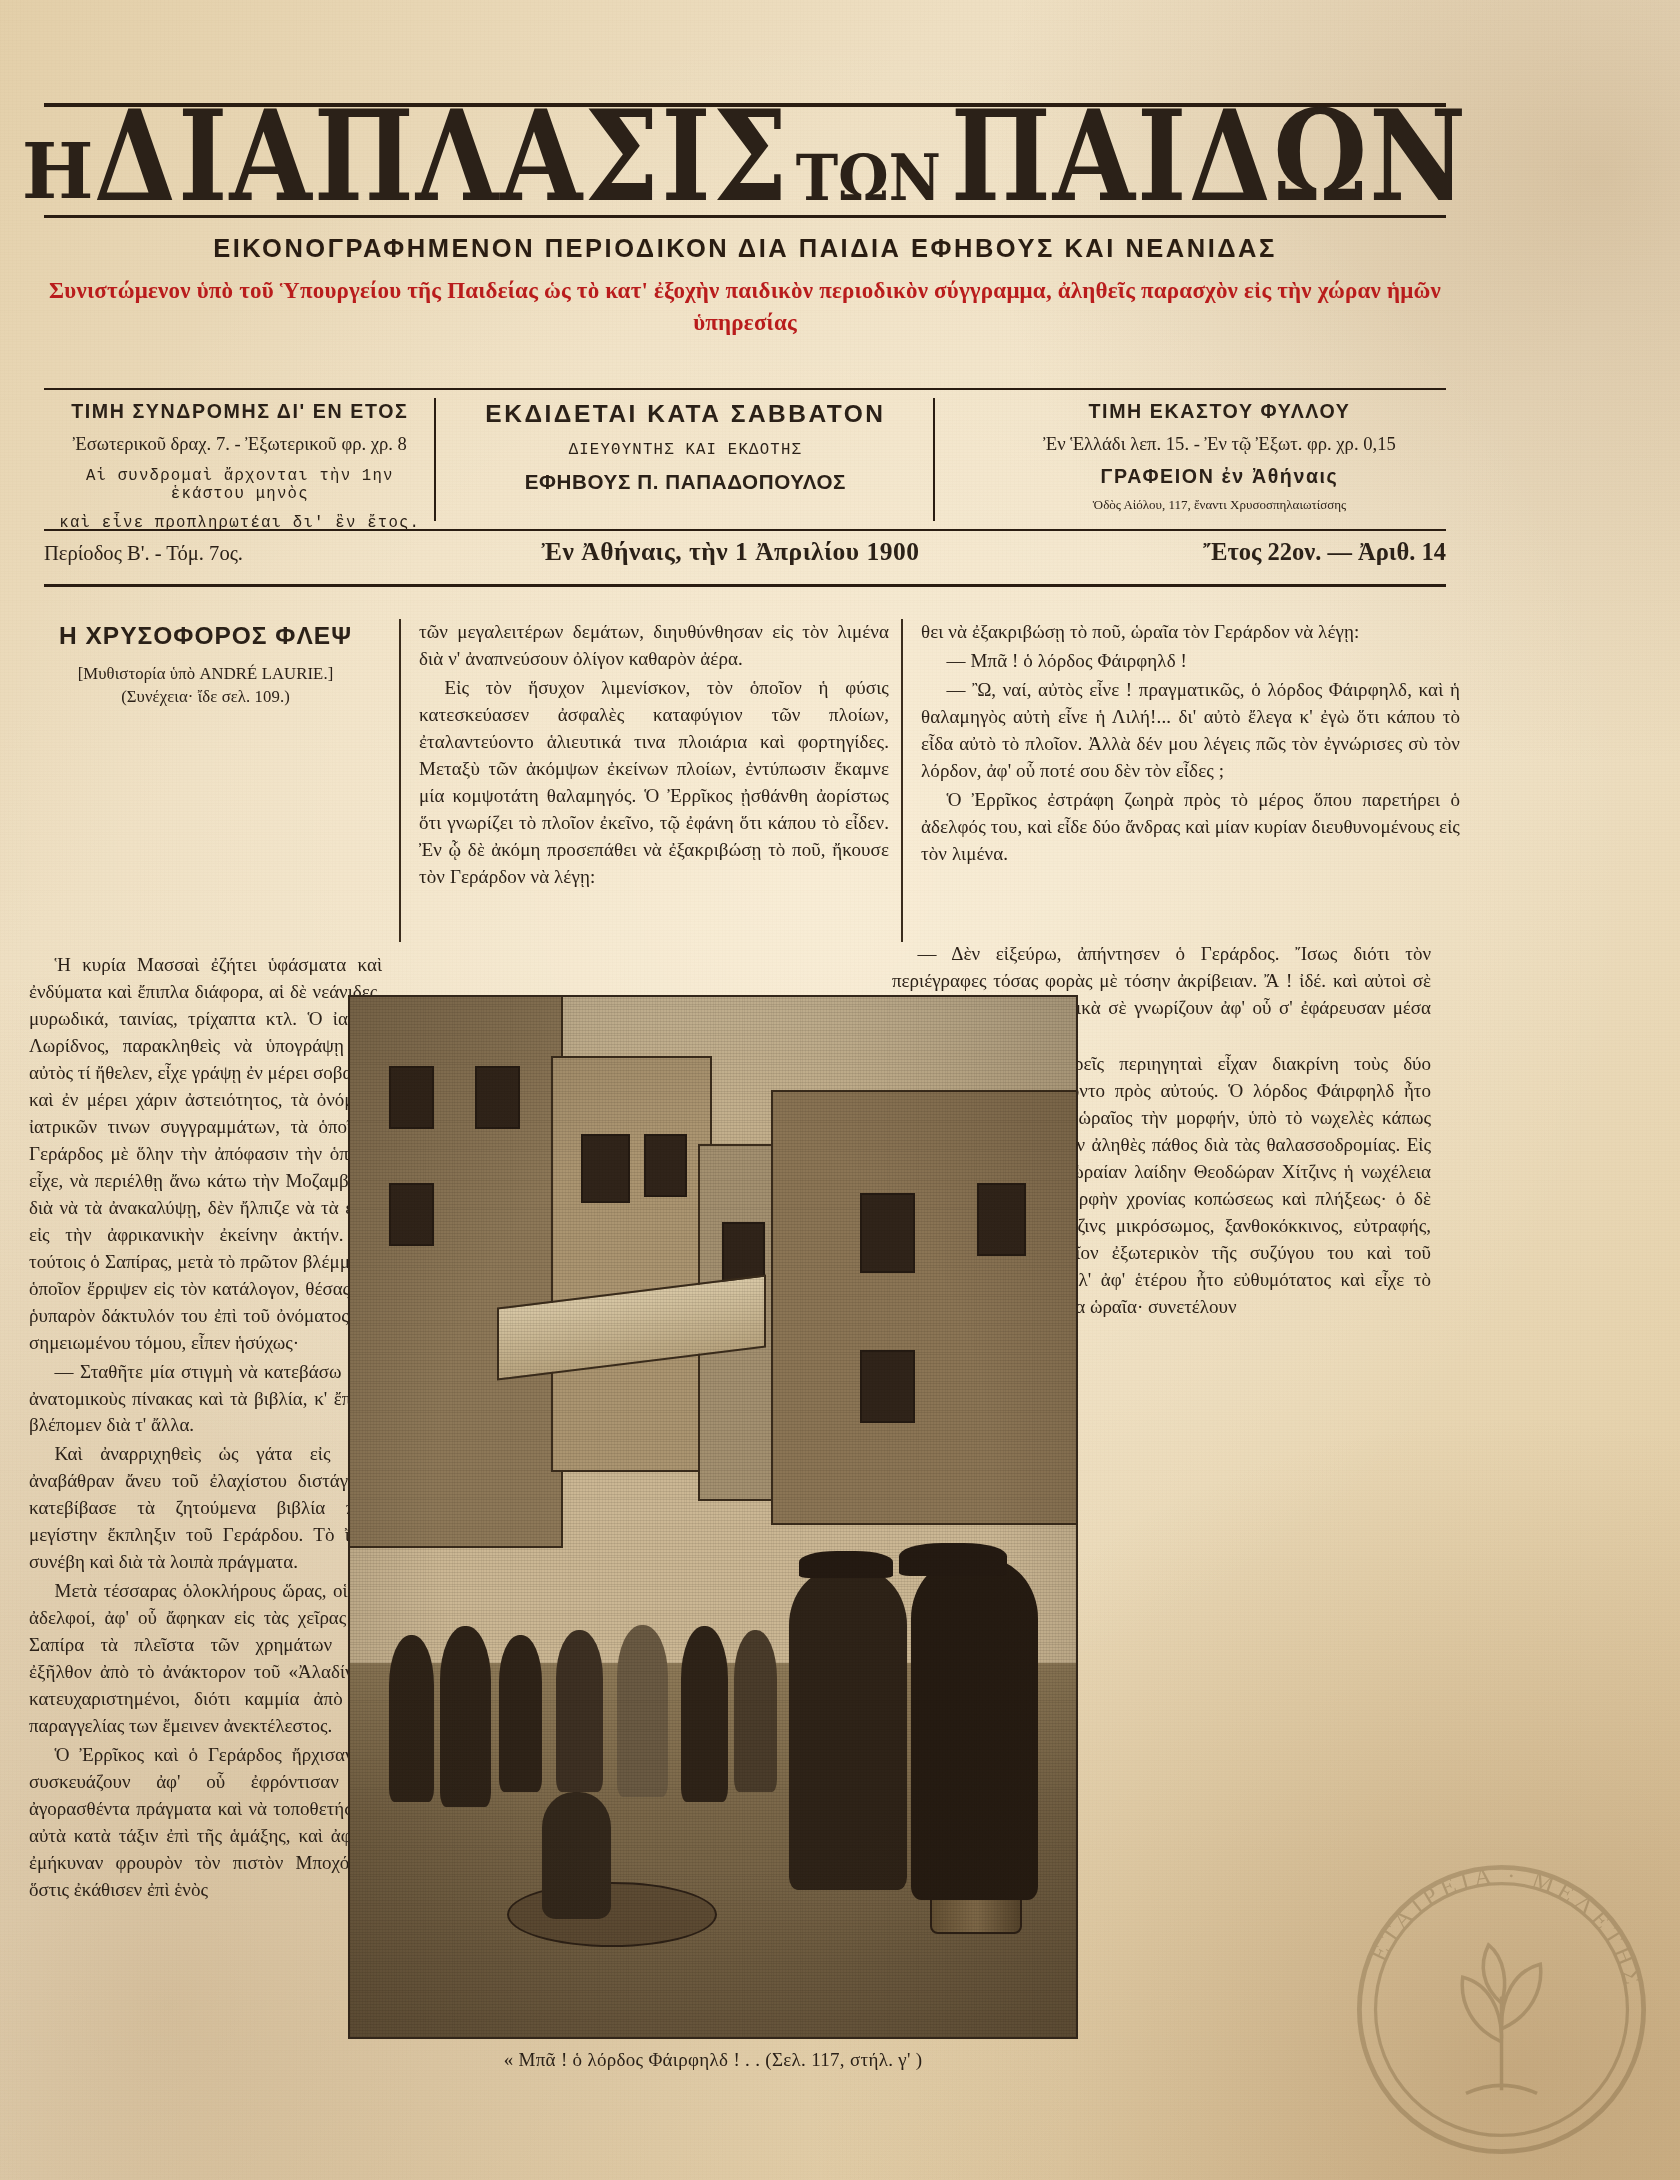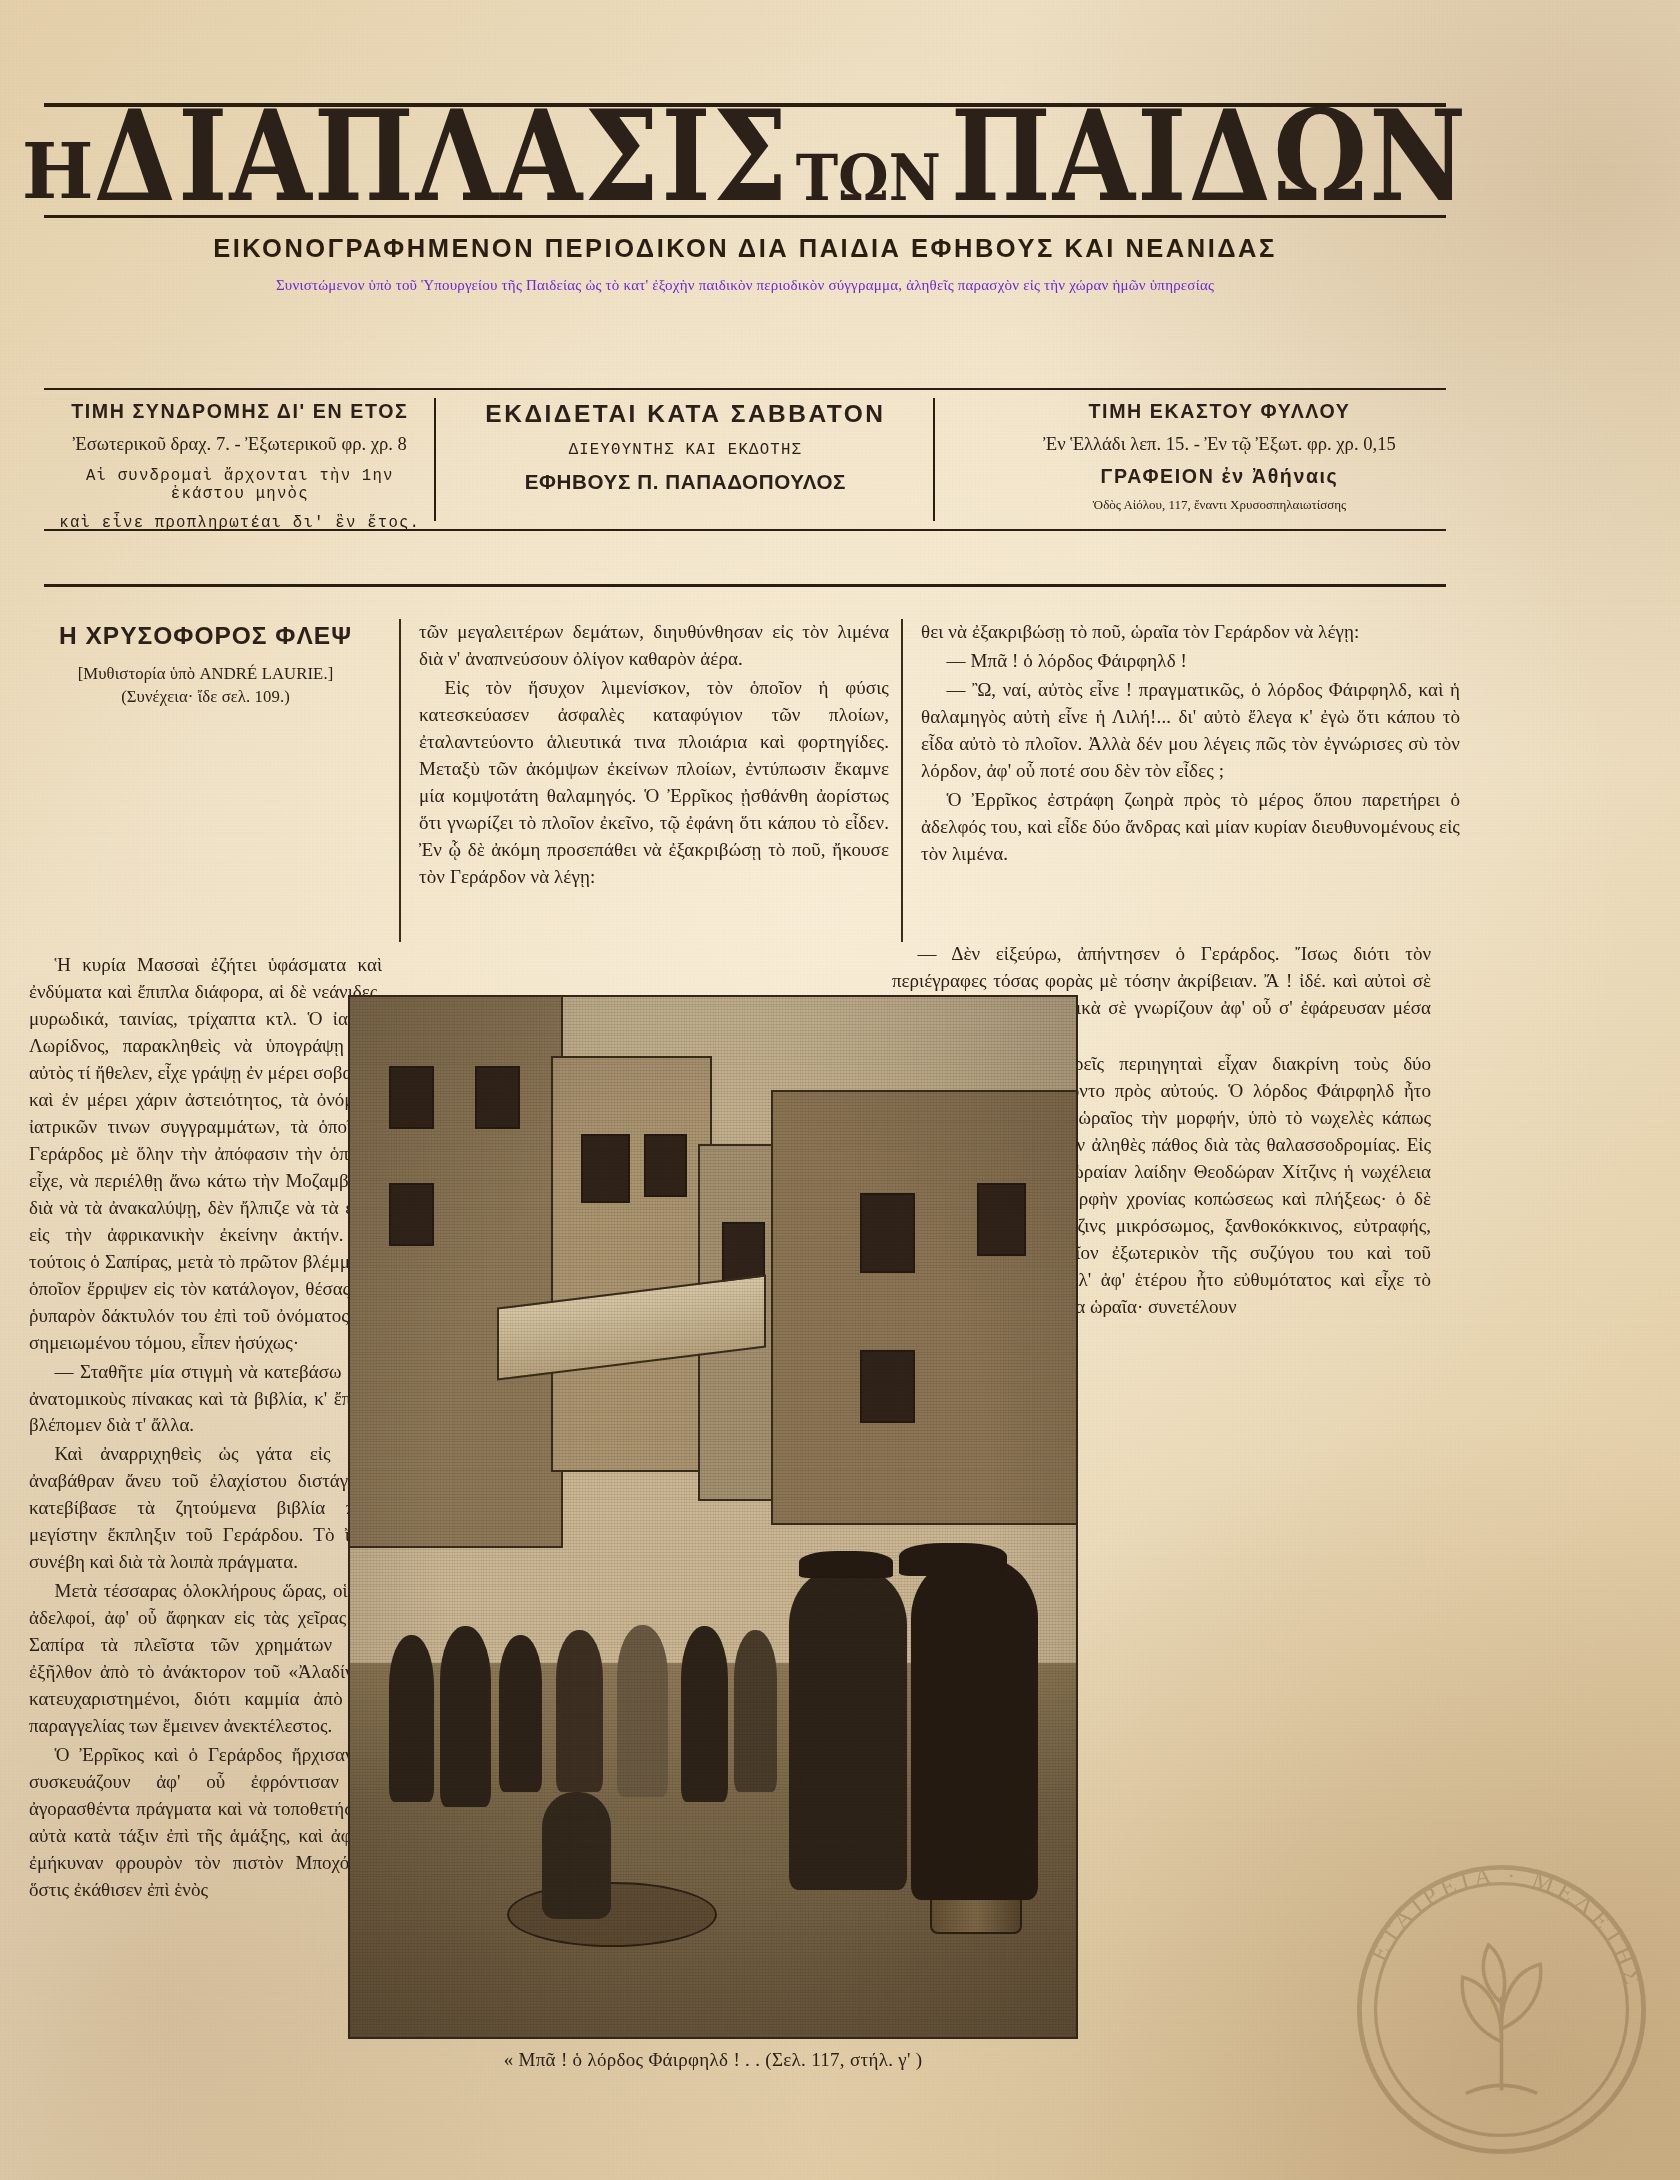--- a/index.html
+++ b/index.html
@@ -103,25 +103,26 @@
   }
   .subtitle {
     font-family: "Liberation Sans", sans-serif;
     font-size: 25.5px;
     letter-spacing: 2.5px;
     font-weight: 600;
     margin-top: 15.7px;
     color: #2a1d12;
   }
   .blurb {
-    font-size: 15px;
+    font-size: 23px;
     line-height: 1.35;
     margin-top: 12.7px;
     letter-spacing: 0.2px;
-    color: #6d28d9;
+    color: #b91c1c;
+    font-weight: bold;
   }
 
   
   .inforule {
     position: absolute;
     left: 44px;
     width: 1402px;
     height: 2px;
     background: #2a1d12;
   }
@@ -405,20 +406,25 @@
     </div>
     <div class="infocell c3">
       <div class="info-head">ΤΙΜΗ ΕΚΑΣΤΟΥ ΦΥΛΛΟΥ</div>
       <div class="info-line">Ἐν Ἑλλάδι λεπ. 15. - Ἐν τῷ Ἐξωτ. φρ. χρ. 0,15</div>
       <div class="info-head" style="margin-top:7.8px">ΓΡΑΦΕΙΟΝ ἐν Ἀθήναις</div>
       <div class="info-line" style="font-size:13px">Ὁδὸς Αἰόλου, 117, ἔναντι Χρυσοσπηλαιωτίσσης</div>
     </div>
   </div>
   <div class="inforule" style="top:529px"></div>
 
+  <div class="issueline">
+    <div class="issue-left">Περίοδος Β'. - Τόμ. 7ος.</div>
+    <div class="issue-mid">Ἐν Ἀθήναις, τὴν 1 Ἀπριλίου 1900</div>
+    <div class="issue-right">Ἔτος 22ον. — Ἀριθ. 14</div>
+  </div>
   <div class="inforule" style="top:584px;height:2.9px"></div>
 
   <div class="content">
     <div class="col-rule rule-a"></div>
     <div class="col-rule rule-b"></div>
 
     <div class="col col1">
       <h2 class="story-title">Η ΧΡΥΣΟΦΟΡΟΣ ΦΛΕΨ</h2>
       <p class="story-sub">[Μυθιστορία ὑπὸ ANDRÉ LAURIE.]</p>
       <p class="story-sub">(Συνέχεια· ἴδε σελ. 109.)</p>

